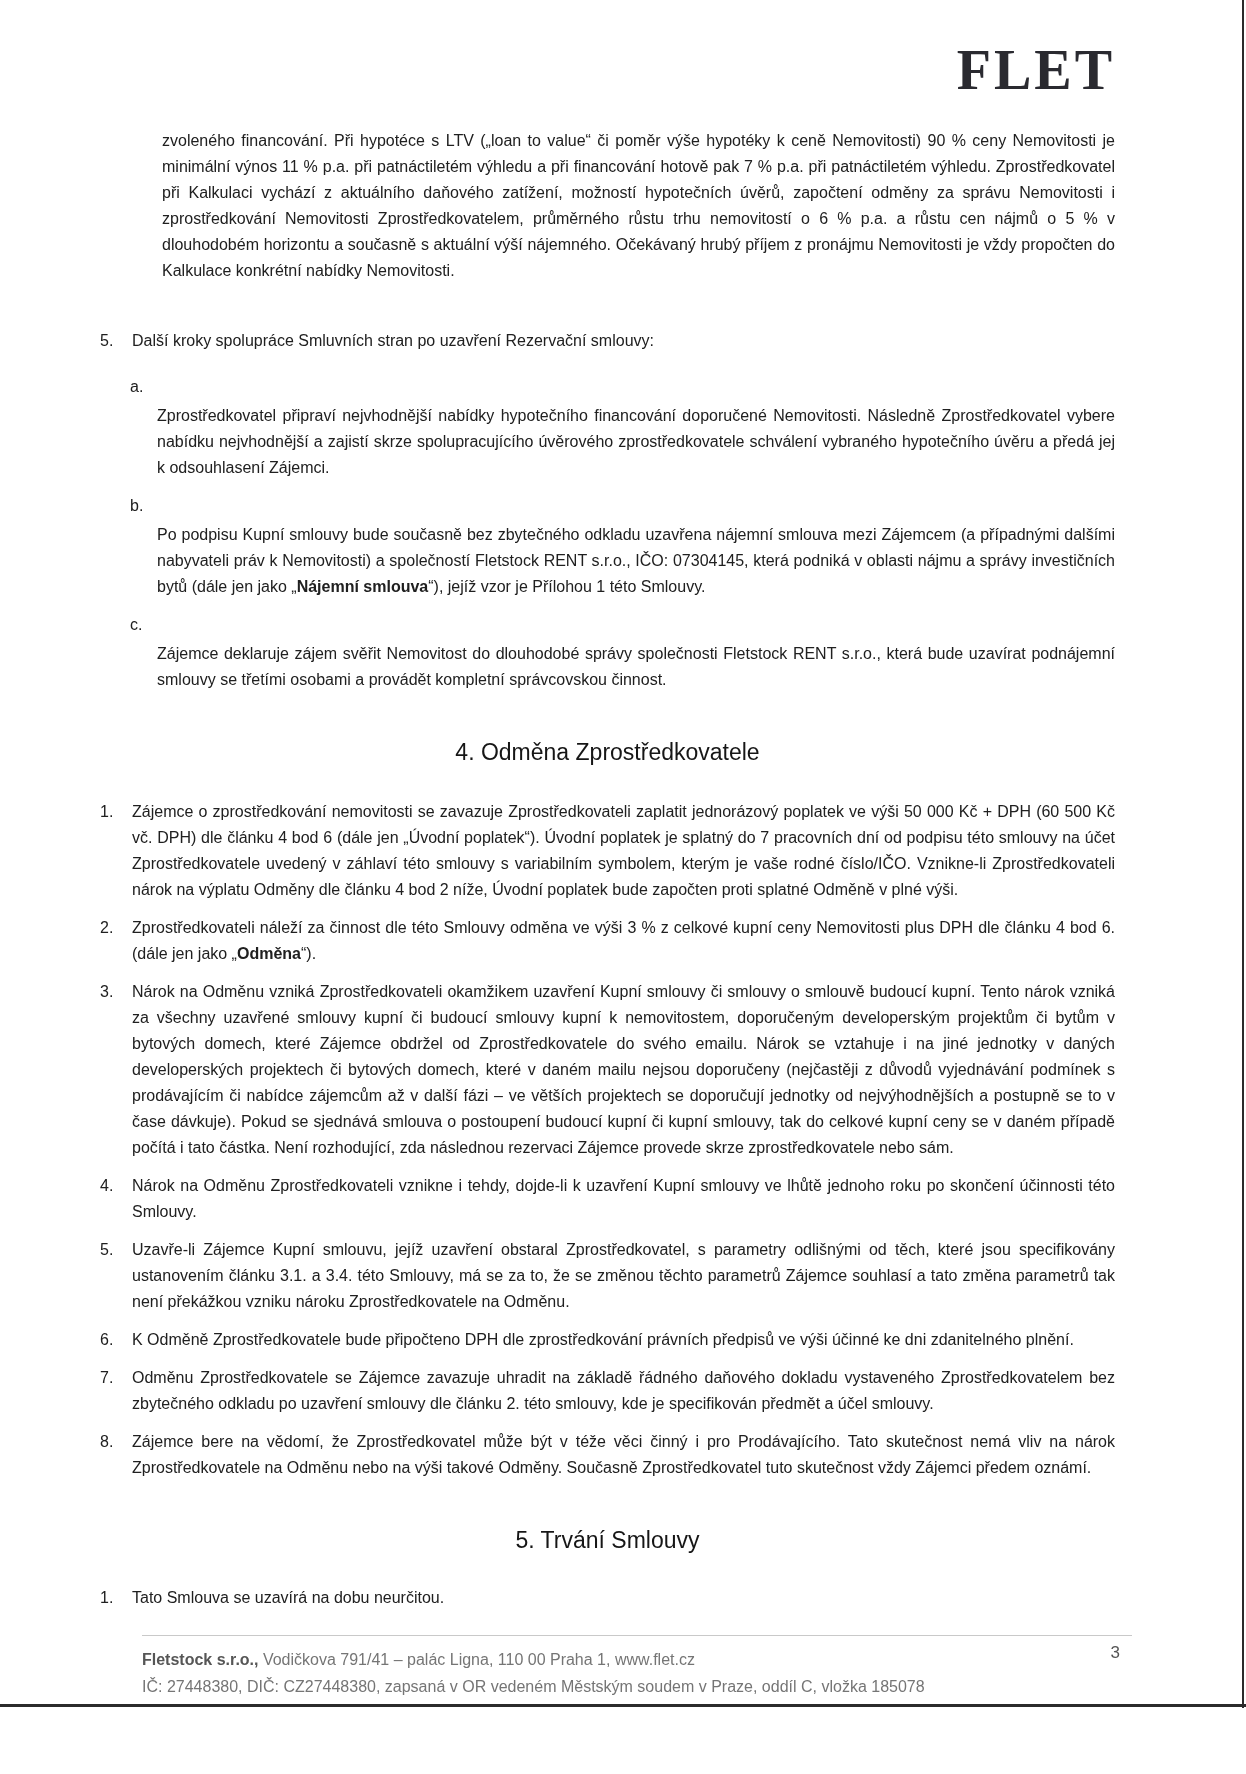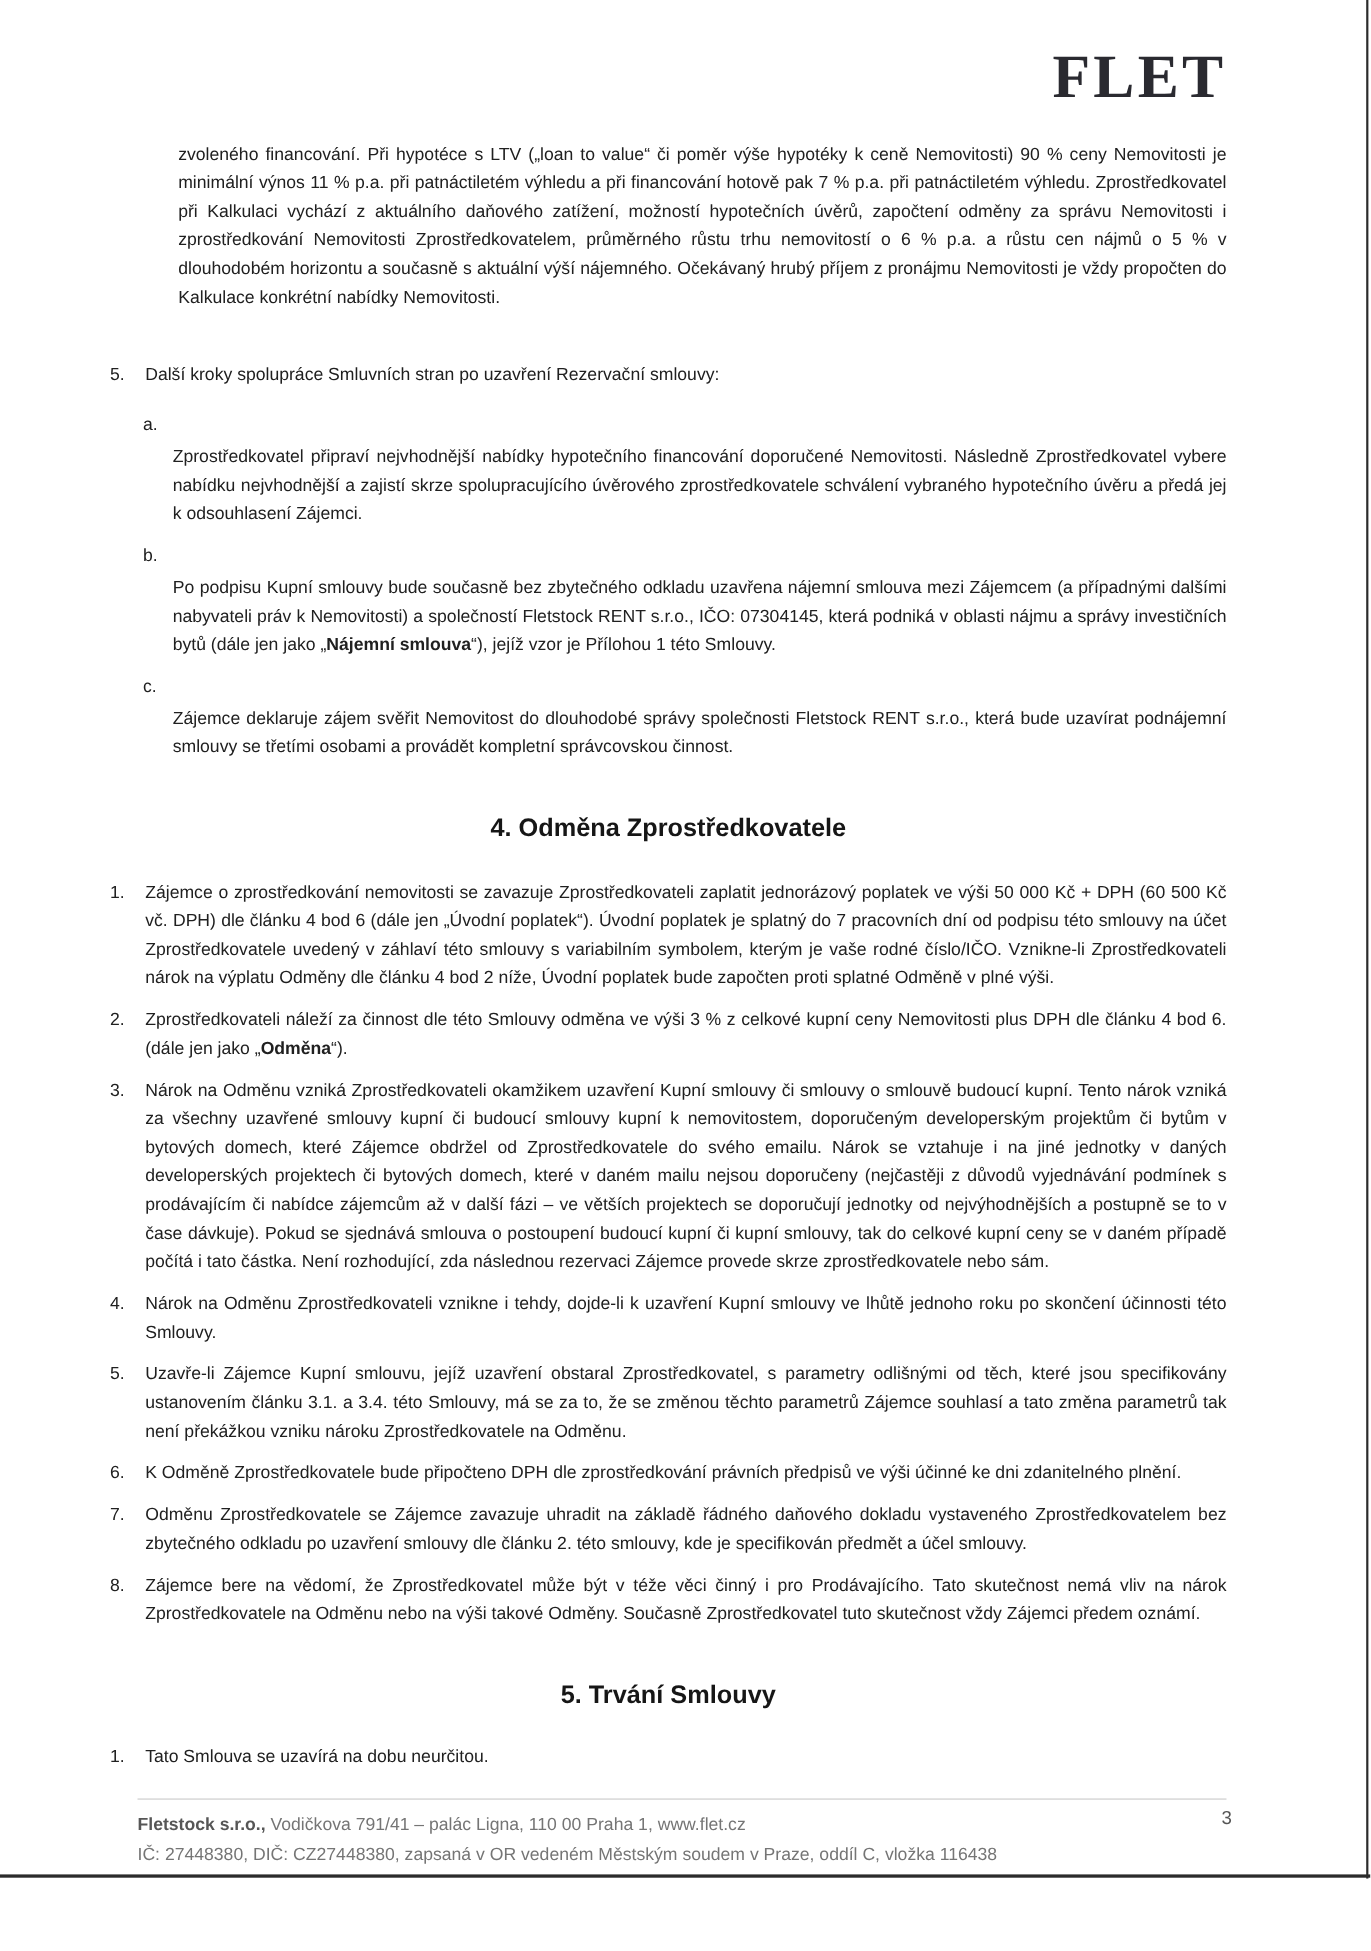--- a/index.html
+++ b/index.html
@@ -41,28 +41,28 @@
   .sub .marker{flex:none;width:27px;font-size:16px;line-height:26px;}
   .sub .btxt{flex:1;margin-top:29px;}
 
   .b{font-weight:bold;}
 
   h2.sec{
     text-align:center;
     font-size:23px;
     line-height:30px;
     color:#161616;
-    font-weight:bold;
+    font-weight:normal;
     margin:44px 0 32px 0;
   }
   h2.sec5{margin-bottom:30px;}
 
   .s4-first{margin-top:0;}
 
-  .footer{position:relative;margin-top:24px;margin-left:25px;}
+  .footer{position:relative;margin-top:24px;margin-left:42px;}
   .footer-rule{height:1px;background:#c9c9c9;width:990px;margin-bottom:10px;}
   .footer-text{font-size:16px;line-height:27px;color:#757575;text-align:left;}
   .footer-company{font-weight:bold;color:#565656;}
   .page-num{
     position:absolute;
     top:8px;
     right:-5px;
     font-size:17px;
     color:#555555;
   }
@@ -171,16 +171,16 @@
     <div class="btxt bodytext">
       <span>Tato Smlouva se uzavírá na dobu neurčitou.</span>
     </div>
   </div>
 
   <div class="footer">
     <div class="footer-rule"></div>
     <div class="footer-text">
       <span class="footer-company">Fletstock s.r.o.,</span><span> Vodičkova 791/41 – palác Ligna, 110 00 Praha 1, www.flet.cz</span>
     </div>
-    <div class="footer-text">IČ: 27448380, DIČ: CZ27448380, zapsaná v OR vedeném Městským soudem v Praze, oddíl C, vložka 116438</div>
+    <div class="footer-text">IČ: 27448380, DIČ: CZ27448380, zapsaná v OR vedeném Městským soudem v Praze, oddíl C, vložka 185078</div>
     <div class="page-num">3</div>
   </div>
 </div>
 
 </body></html>

